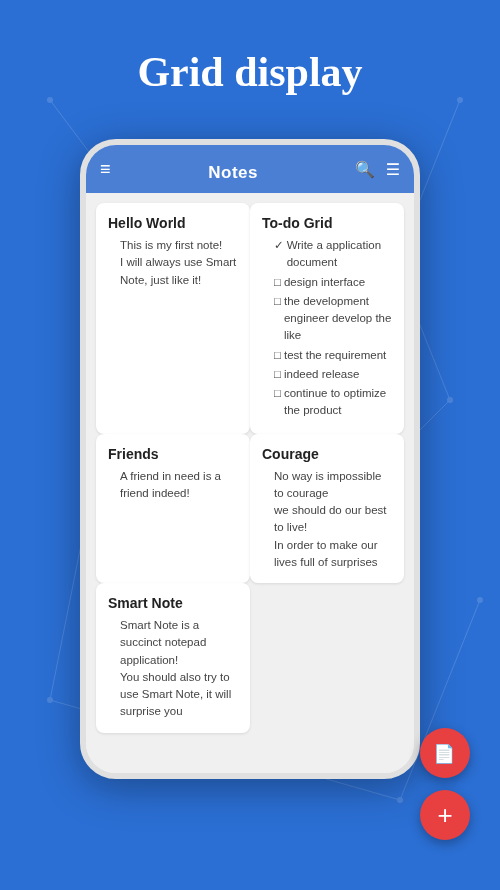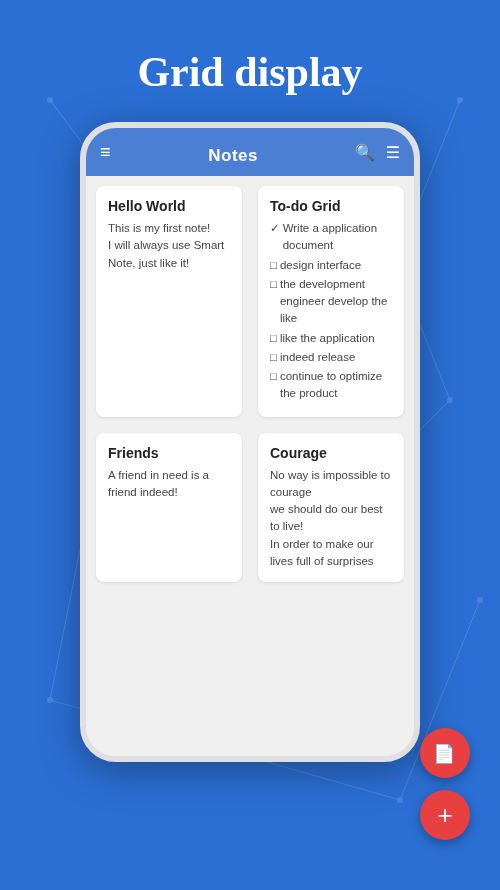--- a/index.html
+++ b/index.html
@@ -20,21 +20,21 @@
       pointer-events: none;
     }
 
     .page-title {
       text-align: center;
       color: white;
       font-size: 42px;
       font-weight: bold;
       font-family: Georgia, serif;
       padding-top: 48px;
-      padding-bottom: 26px;
+      padding-bottom: 43px;
       position: relative;
       z-index: 1;
     }
 
     .phone-wrapper {
       display: flex;
       justify-content: center;
       position: relative;
       z-index: 1;
     }
@@ -81,21 +81,21 @@
       font-size: 16px;
     }
 
     .phone-content {
       flex: 1;
       background: #f0f0f0;
       padding: 10px;
       overflow-y: auto;
       display: grid;
       grid-template-columns: 1fr 1fr;
-      gap: 16px;
+      gap: 0;
       align-content: start;
     }
 
     .note-card {
       background: white;
       border-radius: 8px;
       padding: 12px;
       box-shadow: 0 1px 3px rgba(0,0,0,0.1);
     }
 
@@ -103,20 +103,21 @@
       font-size: 14px;
       font-weight: 700;
       color: #222;
       margin-bottom: 6px;
     }
 
     .note-card-body {
       font-size: 11.5px;
       color: #444;
       line-height: 1.5;
+      margin-left: 12px;
     }
 
     .note-card-body .check-item {
       display: flex;
       align-items: flex-start;
       gap: 3px;
       margin-bottom: 2px;
     }
 
     .fab-container {
@@ -208,21 +209,21 @@
           <div class="check-item">
               <span>□</span>
               <span>design interface</span>
             </div>
           <div class="check-item">
               <span>□</span>
               <span>the development engineer develop the like</span>
             </div>
           <div class="check-item">
               <span>□</span>
-              <span>like the application</span>
+              <span>test the requirement</span>
             </div>
           <div class="check-item">
               <span>□</span>
               <span>indeed release</span>
             </div>
           <div class="check-item">
               <span>□</span>
               <span>continue to optimize the product</span>
             </div>
         </div>
@@ -231,20 +232,24 @@
       <div class="note-card">
         <div class="note-card-title">Friends</div>
         <div class="note-card-body">A friend in need is a friend indeed!</div>
       </div>
 
       <div class="note-card">
         <div class="note-card-title">Courage</div>
         <div class="note-card-body">No way is impossible to courage<br>we should do our best to live!<br>In order to make our lives full of surprises</div>
       </div>
 
+      <div class="note-card">
+        <div class="note-card-title">Smart Note</div>
+        <div class="note-card-body">Smart Note is a succinct notepad application!<br>You should also try to use Smart Note, it will surprise you</div>
+      </div>
 
     </div>
   </div>
 </div>
 
 <div class="fab-container">
   <button class="fab">
     <span class="fab-doc-icon"></span>
   </button>
   <button class="fab">

